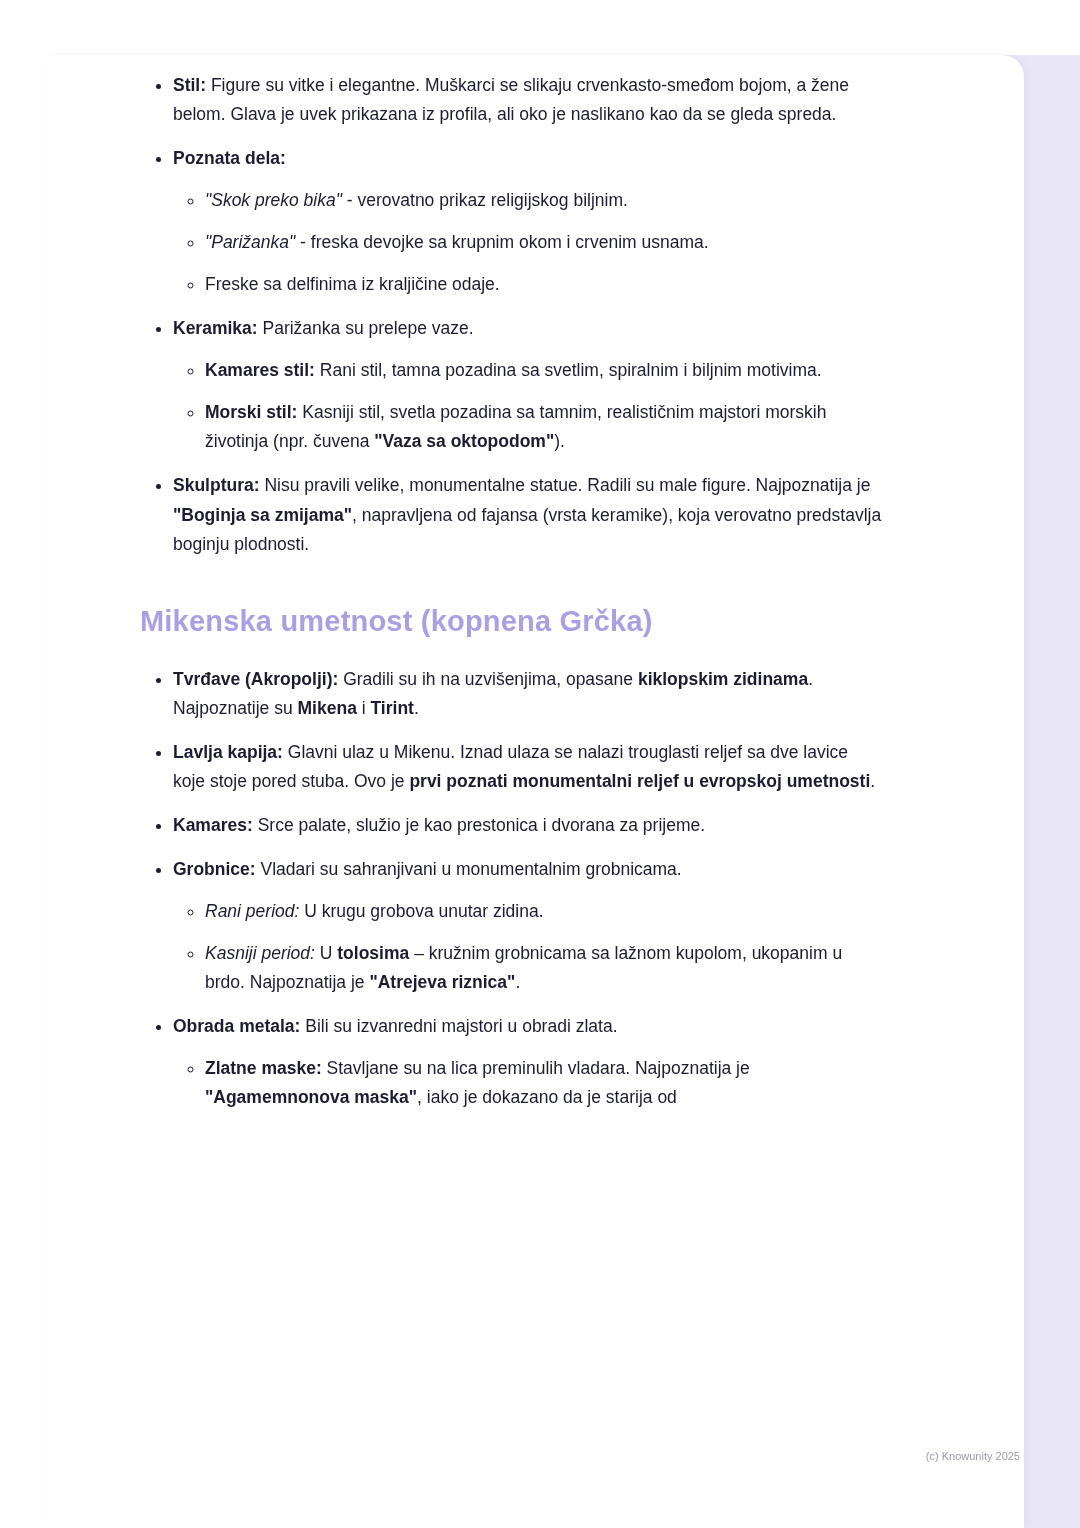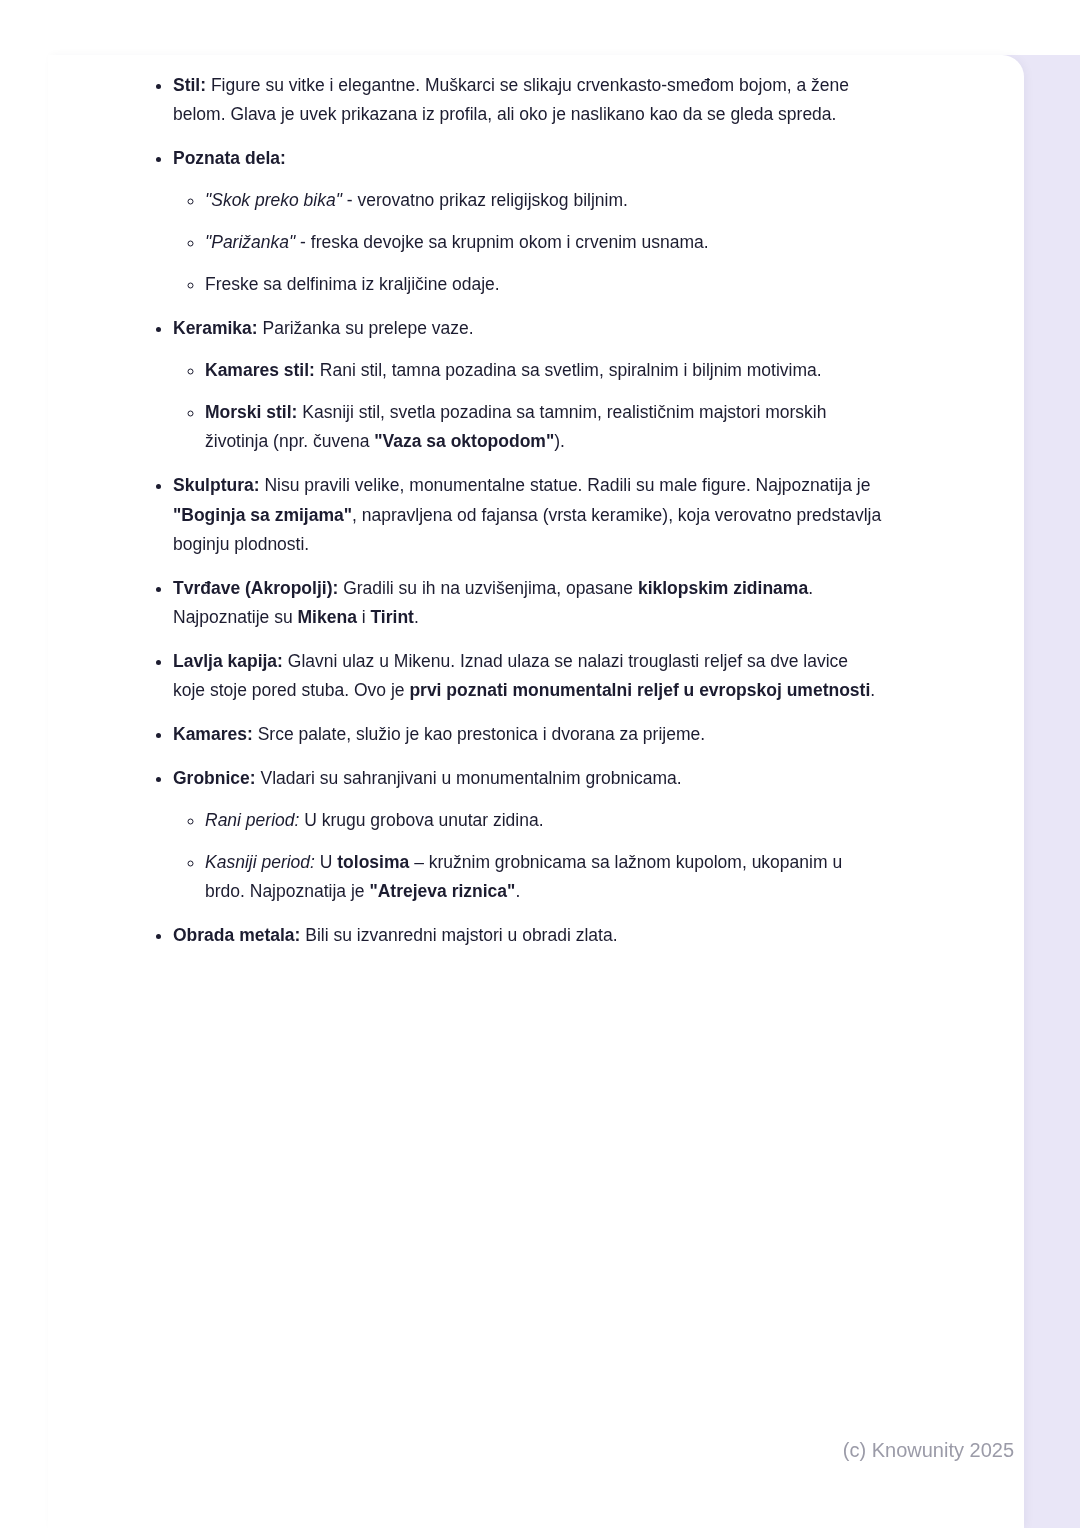--- a/index.html
+++ b/index.html
@@ -62,23 +62,23 @@
     font-size:29px;
     font-weight:bold;
     color:var(--heading-color);
     margin:38px 0 20px;
     letter-spacing:0.2px;
   }
   p{margin:16px 0;}
   p.justify{text-align:justify;}
   .watermark{
     position:absolute;
-    right:66px;
+    right:60px;
     bottom:66px;
-    font-size:20px;
+    font-size:11px;
     color:var(--watermark-color);
     z-index:3;
   }
 </style>
 </head>
 <body>
 
 <div class="side-strip"></div>
 
 <div class="page">
@@ -91,28 +91,31 @@
             <li><span>Freske sa delfinima iz kraljičine odaje.</span></li>
           </ul></li>
       </ul>
       <ul class="bullet-list">
         <li><span class="b">Keramika:</span><span> Parižanka su prelepe vaze.</span><ul class="sub-list">
             <li><span class="b">Kamares stil:</span><span> Rani stil, tamna pozadina sa svetlim, spiralnim i biljnim motivima.</span></li>
             <li><span class="b">Morski stil:</span><span> Kasniji stil, svetla pozadina sa tamnim, realističnim majstori morskih životinja (npr. čuvena </span><span class="b">"Vaza sa oktopodom"</span><span>).</span></li>
           </ul></li>
         <li><span class="b">Skulptura:</span><span> Nisu pravili velike, monumentalne statue. Radili su male figure. Najpoznatija je </span><span class="b">"Boginja sa zmijama"</span><span>, napravljena od fajansa (vrsta keramike), koja verovatno predstavlja boginju plodnosti.</span></li>
       </ul>
+      <h1>Mikenska umetnost (kopnena Grčka)</h1>
       <ul class="bullet-list">
         <li><span class="b">Tvrđave (Akropolji):</span><span> Gradili su ih na uzvišenjima, opasane </span><span class="b">kiklopskim zidinama</span><span>. Najpoznatije su </span><span class="b">Mikena</span><span> i </span><span class="b">Tirint</span><span>.</span></li>
         <li><span class="b">Lavlja kapija:</span><span> Glavni ulaz u Mikenu. Iznad ulaza se nalazi trouglasti reljef sa dve lavice koje stoje pored stuba. Ovo je </span><span class="b">prvi poznati monumentalni reljef u evropskoj umetnosti</span><span>.</span></li>
         <li><span class="b">Kamares:</span><span> Srce palate, služio je kao prestonica i dvorana za prijeme.</span></li>
         <li><span class="b">Grobnice:</span><span> Vladari su sahranjivani u monumentalnim grobnicama.</span><ul class="sub-list">
             <li><span class="i">Rani period:</span><span> U krugu grobova unutar zidina.</span></li>
             <li><span class="i">Kasniji period:</span><span> U </span><span class="b">tolosima</span><span> – kružnim grobnicama sa lažnom kupolom, ukopanim u brdo. Najpoznatija je </span><span class="b">"Atrejeva riznica"</span><span>.</span></li>
           </ul></li>
       </ul>
       <ul class="bullet-list">
-        <li><span class="b">Obrada metala:</span><span> Bili su izvanredni majstori u obradi zlata.</span></li>
+        <li><span class="b">Obrada metala:</span><span> Bili su izvanredni majstori u obradi zlata.</span><ul class="sub-list">
+            <li><span class="b">Zlatne maske:</span><span> Stavljane su na lica preminulih vladara. Najpoznatija je </span><span class="b">"Agamemnonova maska"</span><span>, iako je dokazano da je starija od</span></li>
+          </ul></li>
       </ul>
     </div>
 </div>
 
 <div class="watermark">(c) Knowunity 2025</div>
 
 </body></html>

